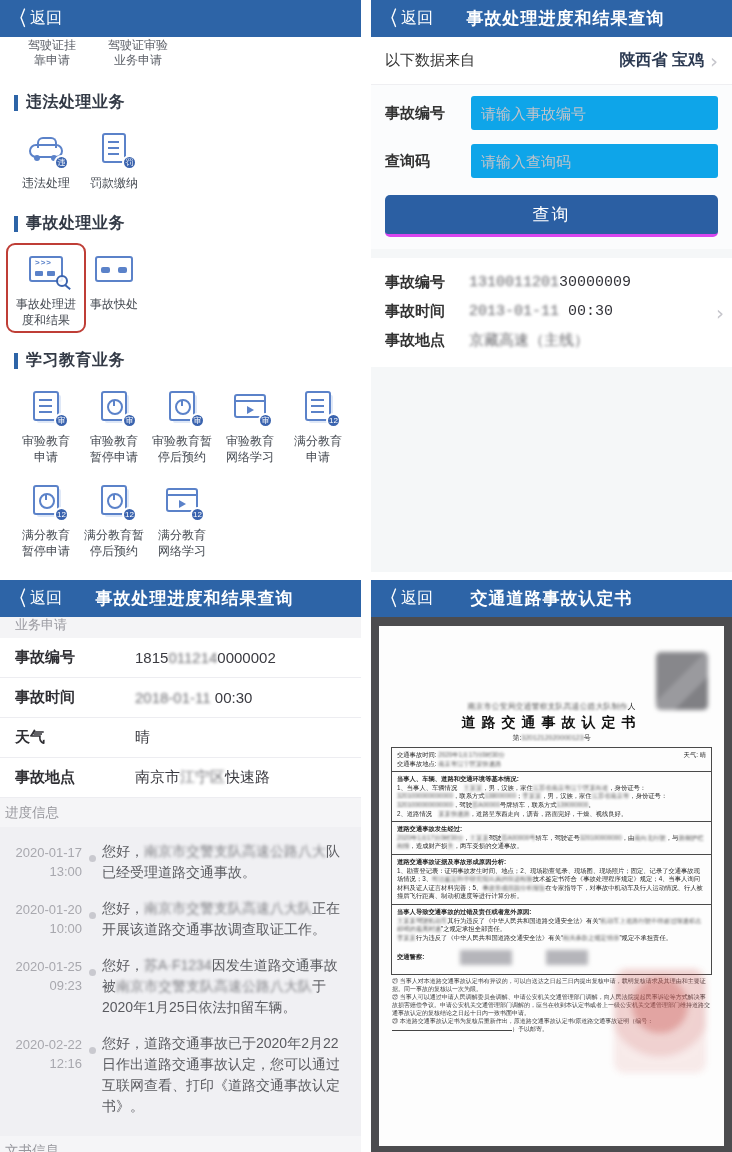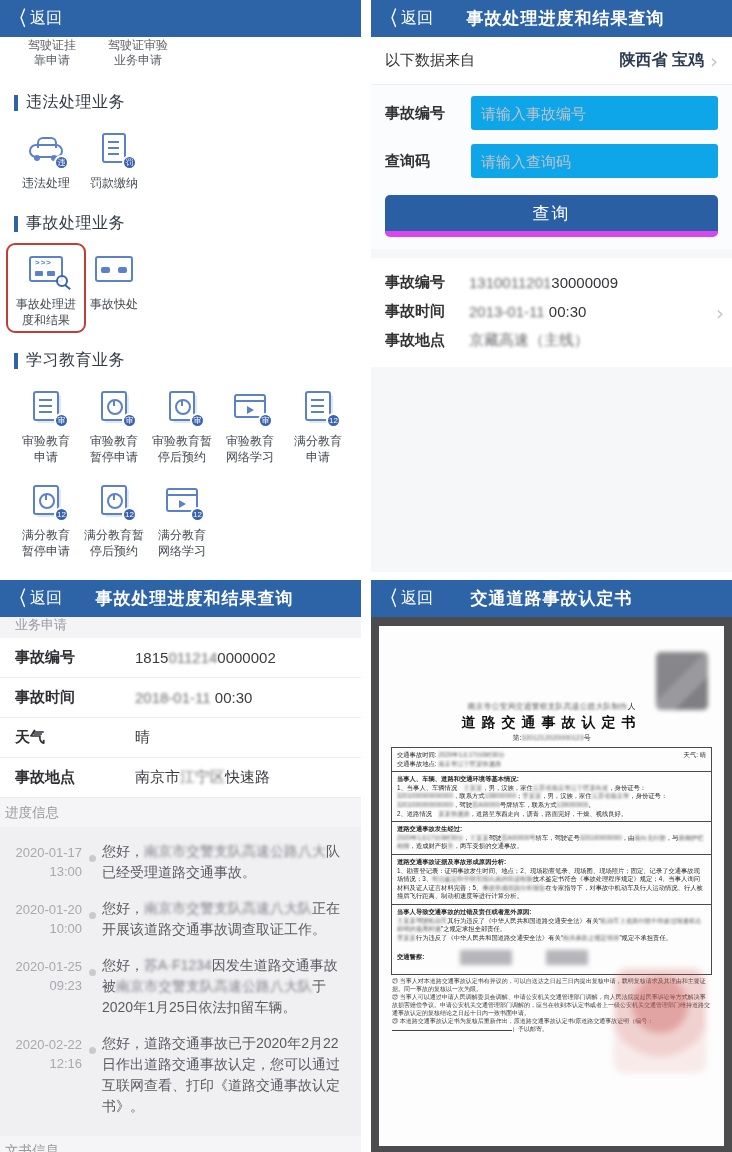--- a/index.html
+++ b/index.html
@@ -17,21 +17,21 @@
   .chev { color:#c6c6cc; font-size:20px; font-family:"DejaVu Sans",sans-serif; line-height:1; }
 
   .blur { filter:blur(1.7px); opacity:.75; }
   .blur-sm { filter:blur(1px); opacity:.8; }
 
   
   .partial-row { display:flex; gap:14px; padding-left:16px; height:32px; overflow:hidden; color:#5c6068; font-size:12px; line-height:15px; text-align:center; margin-top:1px; }
   .partial-row .pi { width:72px; }
   .sec { display:flex; align-items:center; gap:8px; margin:22px 0 0 14px; }
   .sec::before { content:""; width:4px; height:16px; background:#2d64a7; }
-  .sec span { font-size:16px; font-weight:normal; color:#333a46; letter-spacing:.5px; }
+  .sec span { font-size:16px; font-weight:bold; color:#333a46; letter-spacing:.5px; }
   .items-grid { display:grid; grid-template-columns:repeat(5,68px); row-gap:16px; padding:16px 4px 0 12px; }
   .biz-item { display:flex; flex-direction:column; align-items:center; position:relative; cursor:pointer; }
   .biz-item .lbl { font-size:12px; color:#454a52; line-height:16px; text-align:center; margin-top:8px; }
   .icon-wrap { position:relative; height:38px; width:48px; display:flex; align-items:center; justify-content:center; }
   .badge { position:absolute; right:1px; bottom:-3px; background:#3a63ae; color:#fff; font-size:8px; min-width:15px; height:15px; border-radius:50%; display:flex; align-items:center; justify-content:center; border:2px solid #fff; }
   .hl-box { position:absolute; inset:-7px -6px -5px -6px; border:2px solid #bf3e36; border-radius:9px; pointer-events:none; }
 
   .i-car { width:34px; height:14px; border:2px solid #5b82c9; border-radius:7px; position:relative; margin-top:6px; }
   .i-car::before { content:""; position:absolute; top:-9px; left:6px; width:16px; height:9px; border:2px solid #5b82c9; border-bottom:none; border-radius:6px 6px 0 0; }
   .i-car::after { content:""; position:absolute; bottom:-5px; left:3px; width:6px; height:6px; border-radius:50%; background:#5b82c9; box-shadow:17px 0 0 #5b82c9; }
@@ -56,26 +56,26 @@
   .panel2 { display:flex; flex-direction:column; }
   .src-row { height:48px; background:#fff; display:flex; align-items:center; justify-content:space-between; padding:16px 14px; border-bottom:1px solid #efeff2; cursor:pointer; }
   .src-label { font-size:15px; color:#333; }
   .src-right { display:flex; align-items:center; gap:6px; }
   .src-val { font-size:16px; font-weight:bold; color:#2c3a52;margin-left:8px; }
   .form-area { background:#fbfcfd; padding:4px 0 0 0; }
   .form-row { display:flex; align-items:center; padding:7px 14px; }
   .form-label { width:86px; font-size:15px; font-weight:bold; color:#333; flex:none; }
   .form-input { flex:1; height:34px; background:#0ea5e9; border:none; border-radius:3px; padding:0 10px; font-size:15px; color:#333; font-family:inherit; }
   .form-input::placeholder { color:#c3c3c9; }
-  .q-btn { display:block; width:calc(100% - 28px); margin:10px 14px 12px; height:42px; background:#2b5fa3; border:none; border-bottom:6px solid #d946ef; border-radius:5px; color:#fff; font-size:17px; letter-spacing:2px; font-family:inherit; cursor:pointer; }
+  .q-btn { display:block; width:calc(100% - 28px); margin:10px 14px 12px; height:42px; background:#2b5fa3; border:none; border-bottom:3px solid #d946ef; border-radius:5px; color:#fff; font-size:17px; letter-spacing:2px; font-family:inherit; cursor:pointer; }
   .gap-gray { height:9px; background:#f5f7f8; }
   .result-card { background:#fff; padding:10px 14px 12px; position:relative; cursor:pointer; }
   .r-row { display:flex; align-items:center; height:29px; }
   .r-label { width:84px; font-size:15px; font-weight:bold; color:#333; flex:none; }
-  .r-val { font-size:15px; color:#34343a; }
+  .r-val { font-size:15px; color:#34343a;font-family:Liberation Mono, monospace; }
   .result-card .chev { position:absolute; right:8px; top:50%; transform:translateY(-50%); }
   .fill-gray { flex:1; background:#f5f7f8; }
 
   
   .clip-sec { height:21px; background:#f4f4f6; overflow:hidden; padding-left:15px; }
   .clip-sec span { display:block; font-size:13px; color:#9a9aa1; transform:translateY(-3px); line-height:21px; }
   .info-row { height:40px; display:flex; align-items:center; padding:0 15px; border-bottom:1px solid #ededf1; }
   .info-label { width:120px; flex:none; font-size:15px; font-weight:bold; color:#2f2f34; }
   .info-val { font-size:15px; color:#3a3a40; }
   .sec-bar { height:29px; background:#f5f5f7; display:flex; align-items:center; padding:0 5px; font-size:13.5px; color:#97979d; }

